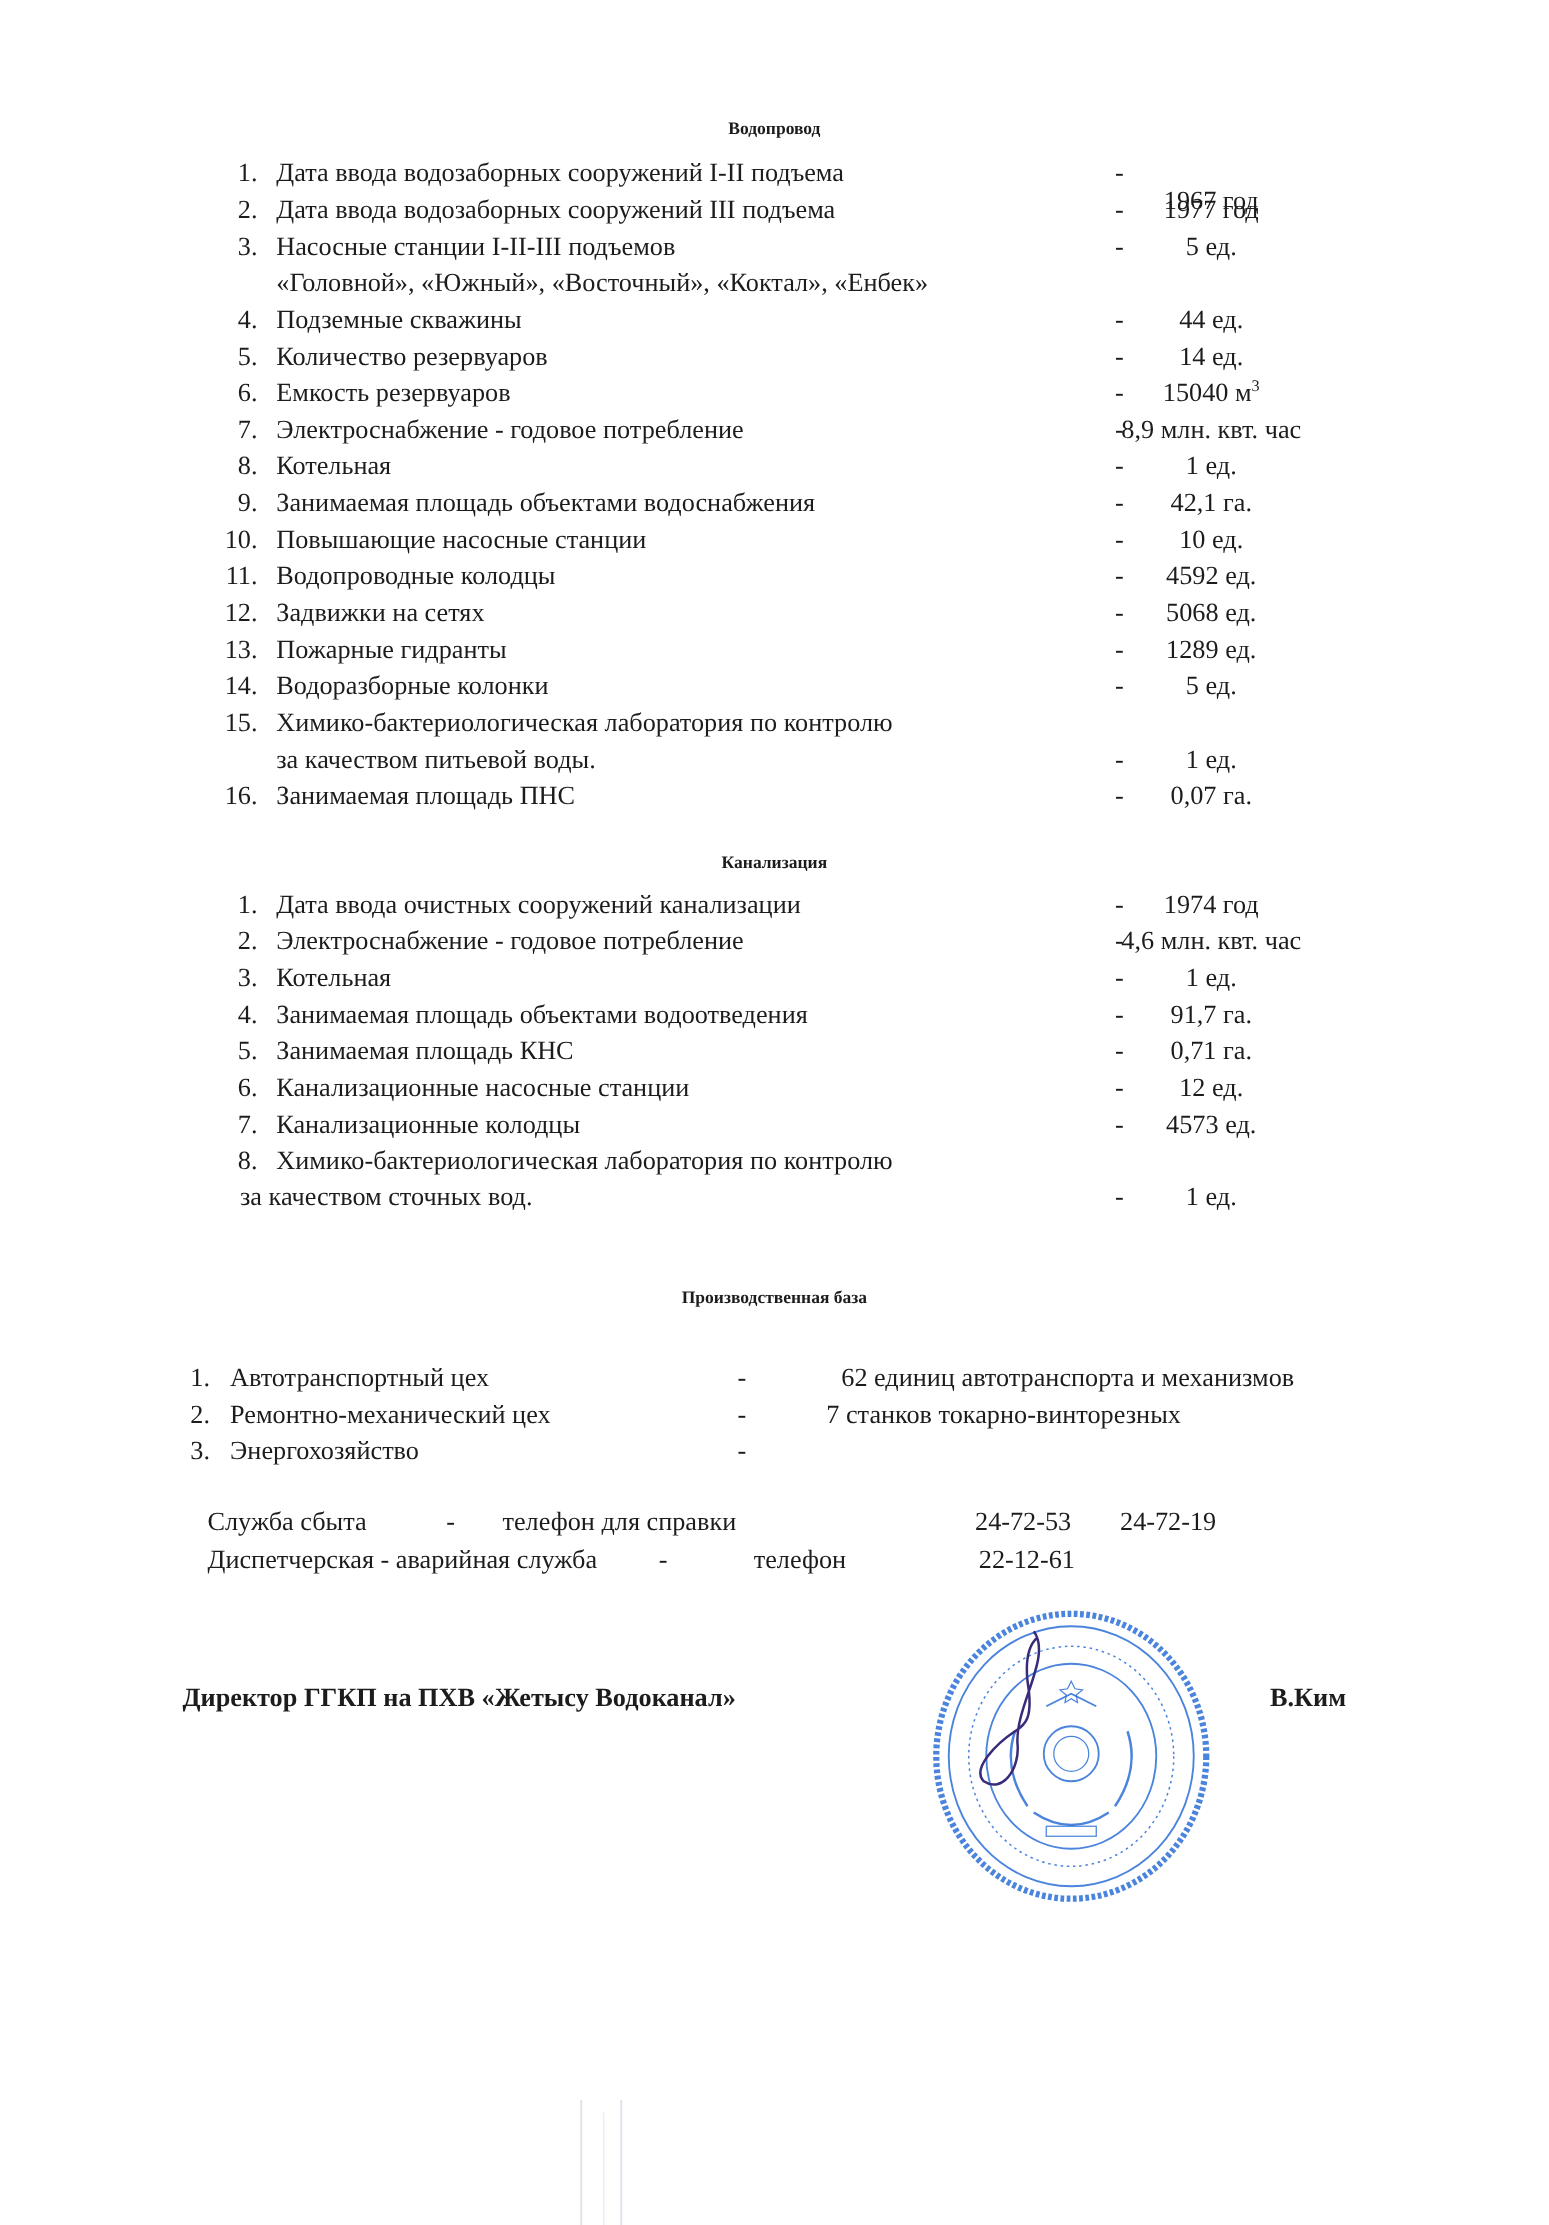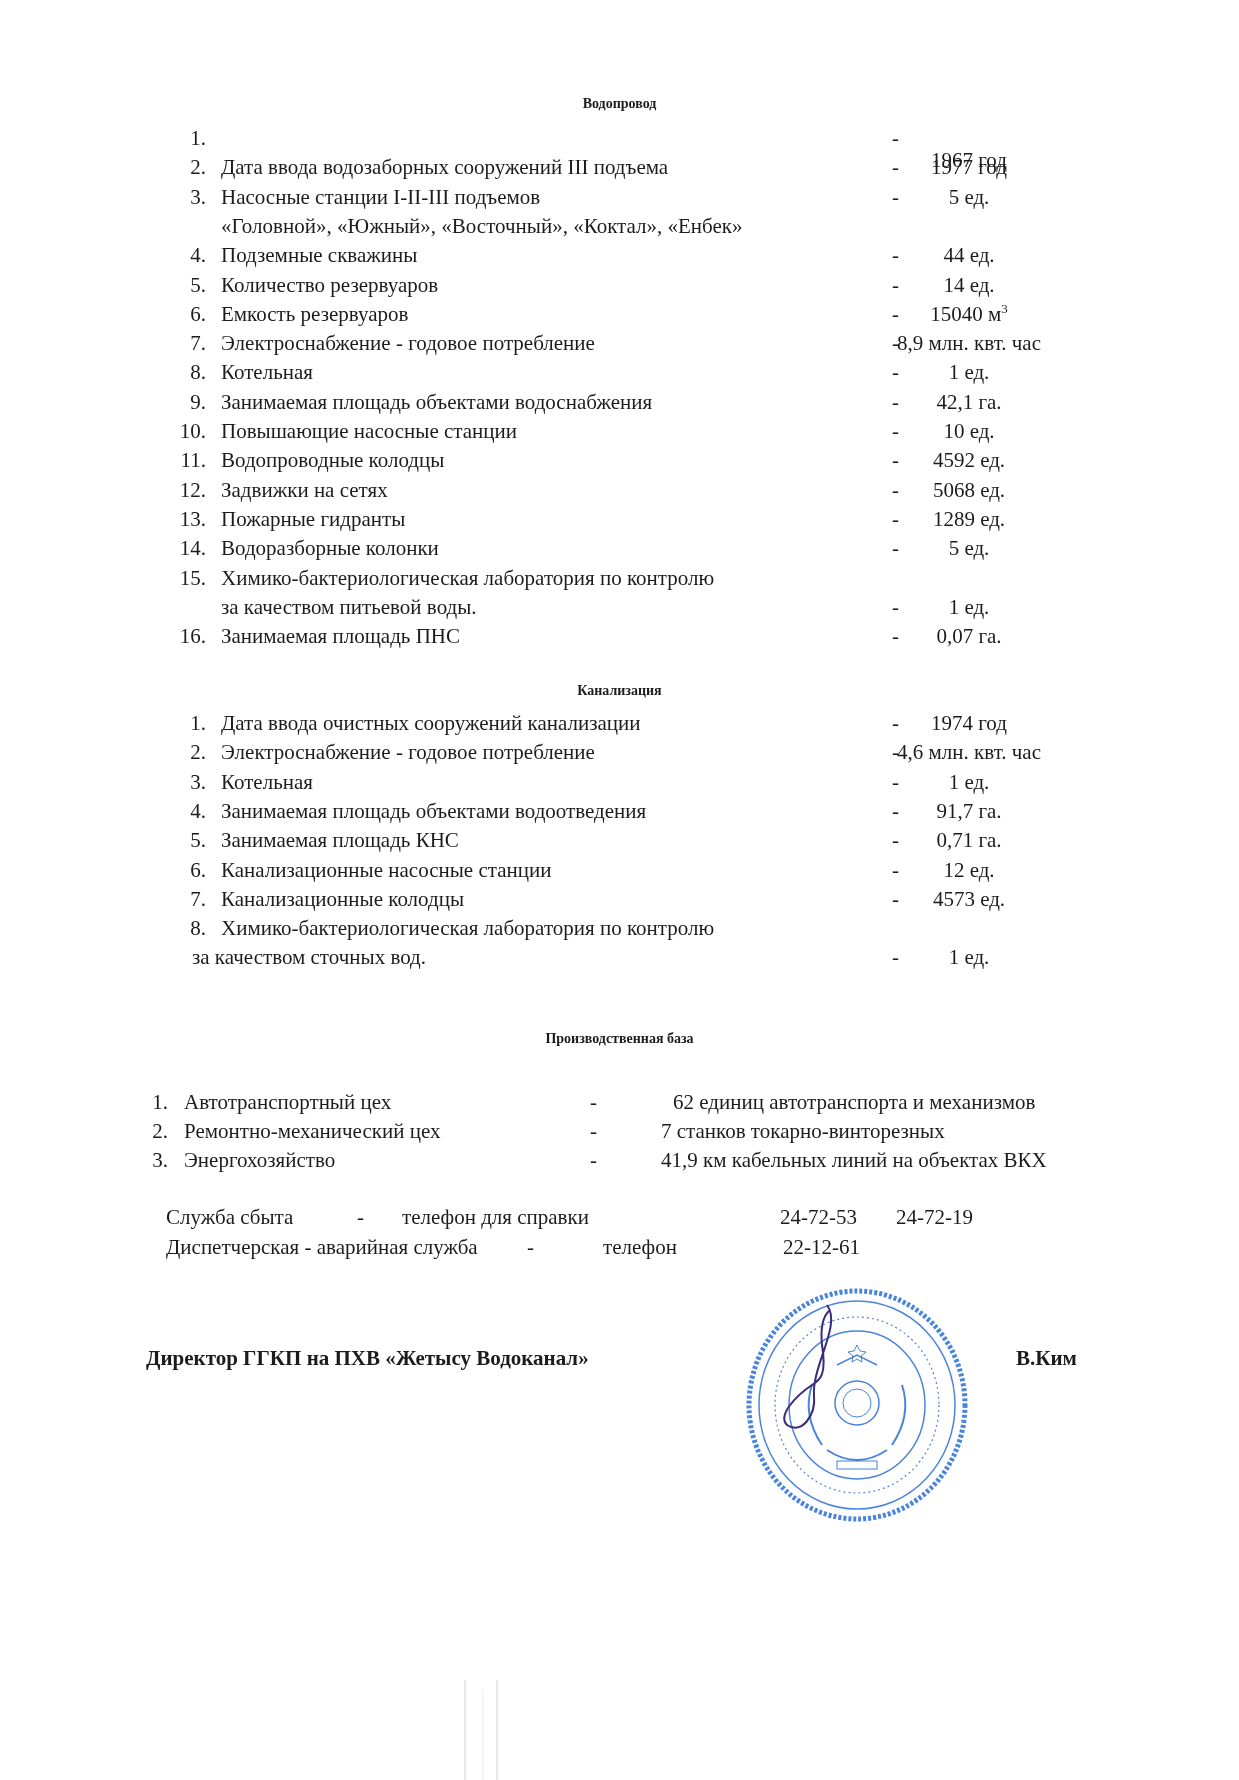--- a/index.html
+++ b/index.html
@@ -28,20 +28,21 @@
   </style>
 </head>
 <body>
 
 <div class="page">
 
   <div class="section-title" style="top:96px;">Водопровод</div>
   <div id="vodo-list">
       <div class="row" style="top: 126px;">
         <span class="num" style="left:150px; width:56px;">1.</span>
+        <span class="label" style="left:221px;">Дата ввода водозаборных сооружений I-II подъема</span>
         <span class="dash" style="left:892px; top:0px;">-</span>
         <span class="value" style="left:879px; top:0px; width:180px; text-align:center;margin-top:22px;">1967 год</span>
       </div>
       <div class="row" style="top: 155.3px;">
         <span class="num" style="left:150px; width:56px;">2.</span>
         <span class="label" style="left:221px;">Дата ввода водозаборных сооружений III подъема</span>
         <span class="dash" style="left:892px; top:0px;">-</span>
         <span class="value" style="left:879px; top:0px; width:180px; text-align:center;">1977 год</span>
       </div>
       <div class="row" style="top: 184.6px;">
@@ -196,21 +197,20 @@
       <div class="row" style="top: 1119px;">
         <span class="num" style="left:130px; width:38px;">2.</span>
         <span class="label" style="left:184px;">Ремонтно-механический цех</span>
         <span class="dash" style="left:590px; top:0px;">-</span>
         <span class="value" style="left:661px; top:0px;">7 станков токарно-винторезных</span>
       </div>
       <div class="row" style="top: 1148px;">
         <span class="num" style="left:130px; width:38px;">3.</span>
         <span class="label" style="left:184px;">Энергохозяйство</span>
         <span class="dash" style="left:590px; top:0px;">-</span>
-        <span class="value" style="left:661px; top:0px;">41,9 км кабельных линий на объектах ВКХ</span>
       </div>
     </div>
 
   <div>
     <span class="contact" style="left:166px; top:1205px;">Служба сбыта</span>
     <span class="contact" style="left:357px; top:1205px;">-</span>
     <span class="contact" style="left:402px; top:1205px;">телефон для справки</span>
     <span class="contact" style="left:780px; top:1205px;">24-72-53</span>
     <span class="contact" style="left:896px; top:1205px;">24-72-19</span>
   </div>

